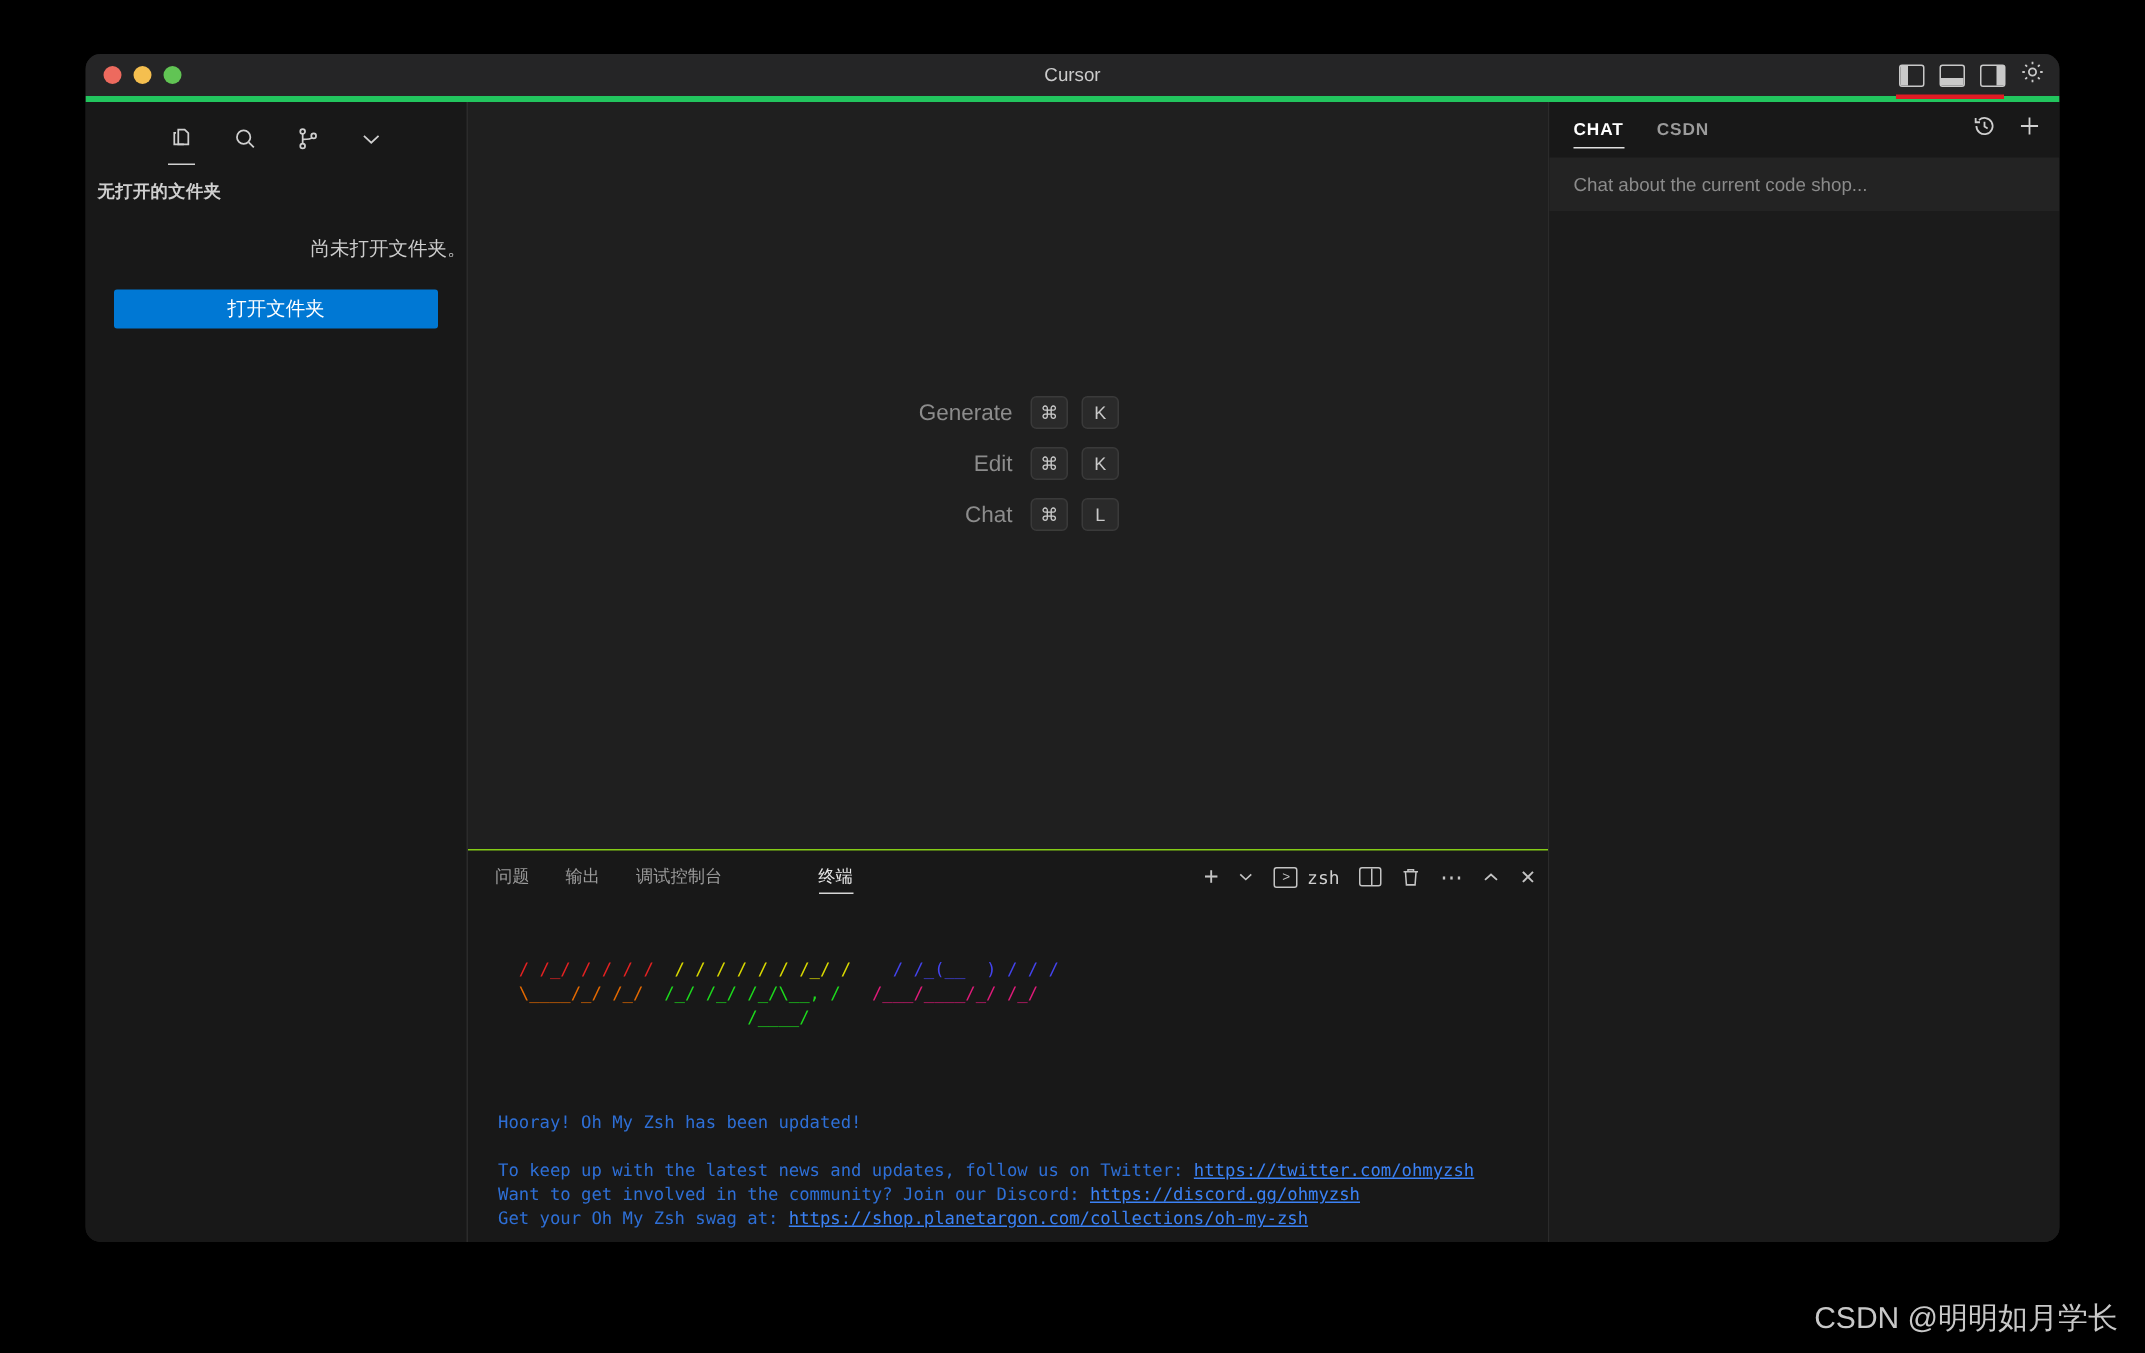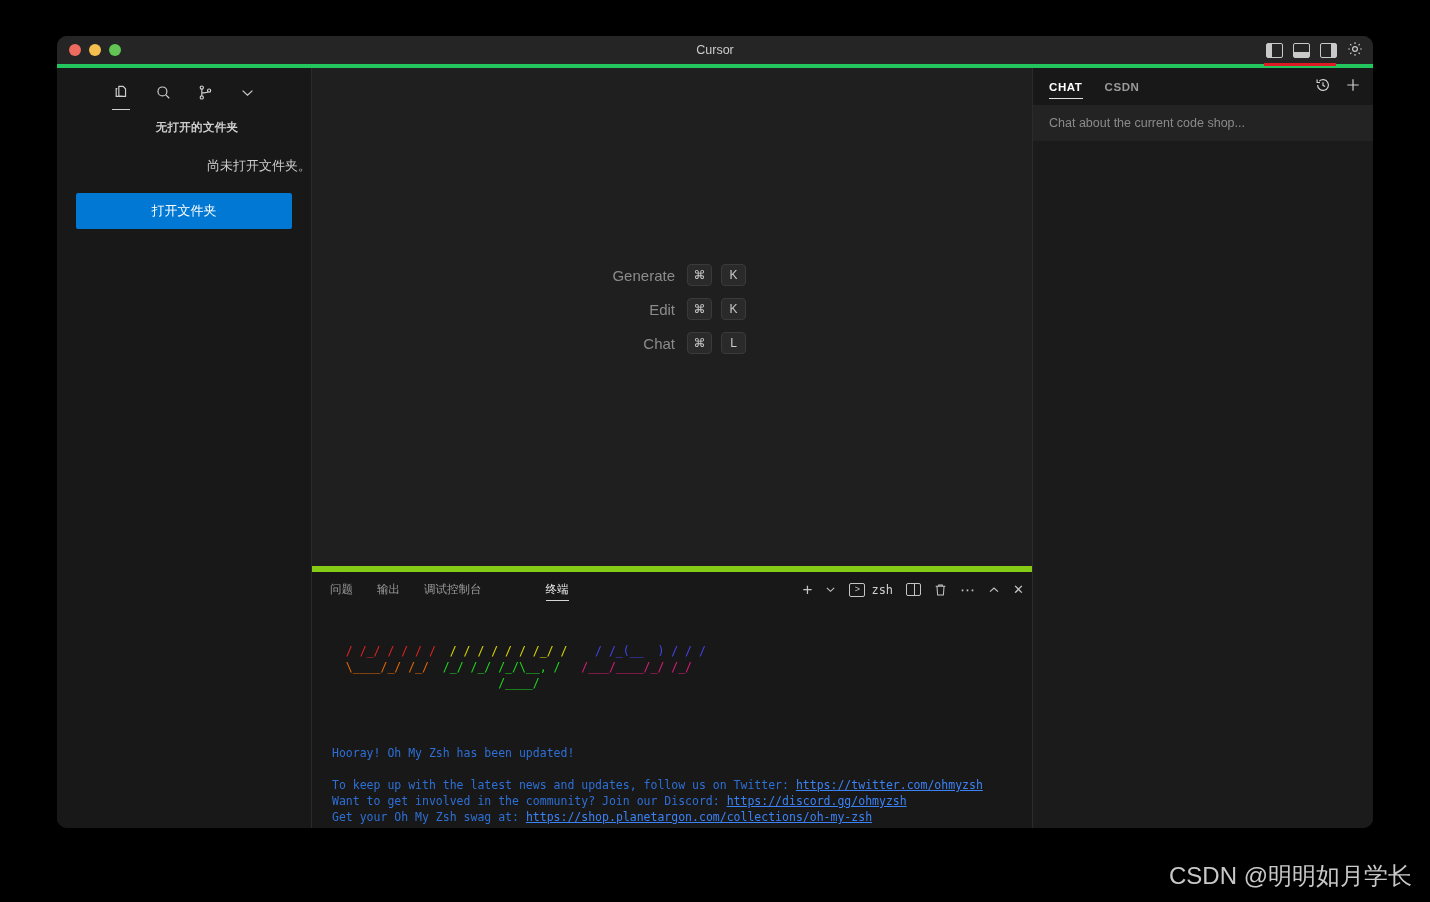--- a/index.html
+++ b/index.html
@@ -121,36 +121,35 @@
   }
   .side-ico.active::after {
     content: "";
     position: absolute;
     bottom: -7px;
     left: 2px; right: 2px;
     height: 1.5px;
     background: #d0d0d0;
   }
   #sidebar-section-title {
-    margin: 10px 0 0 26px;
+    margin: 10px 0 0 8px;
     font-size: 11.5px;
     font-weight: bold;
     color: #cfcfcf;
     letter-spacing: .3px;
-    text-align: center;
   }
   #sidebar-empty-text {
     margin: 22px 0 0 18px;
     font-size: 13px;
     color: #cccccc;
     text-align: right;
   }
   #open-folder-button {
     margin: 18px 19px 0 19px;
-    height: 36px;
+    height: 26px;
     background: #0078d4;
     color: #ffffff;
     font-size: 13px;
     border: none;
     border-radius: 2px;
     cursor: pointer;
     font-family: "Liberation Sans", sans-serif;
   }
 
   
@@ -202,21 +201,21 @@
     display: flex;
     align-items: center;
     justify-content: center;
   }
 
   
   #panel {
     height: 262px;
     min-height: 262px;
     background: #181818;
-    border-top: 6px solid #84cc16;
+    border-top: 1px solid #84cc16;
     display: flex;
     flex-direction: column;
   }
   #panel-header {
     height: 35px;
     min-height: 35px;
     display: flex;
     align-items: center;
     padding: 0 8px 0 18px;
   }
@@ -360,21 +359,21 @@
     font-size: 12.5px;
     color: #8b8b8b;
   }
   #chat-body { flex: 1; background: #1b1b1b; }
 
   
   #watermark {
     position: absolute;
     right: 18px;
     bottom: 10px;
-    font-size: 24px;
+    font-size: 20px;
     color: #c8c8c8;
     font-family: "Liberation Sans", sans-serif;
   }
 </style>
 </head>
 <body>
 
 <div id="app-window">
 
   <div id="titlebar">

